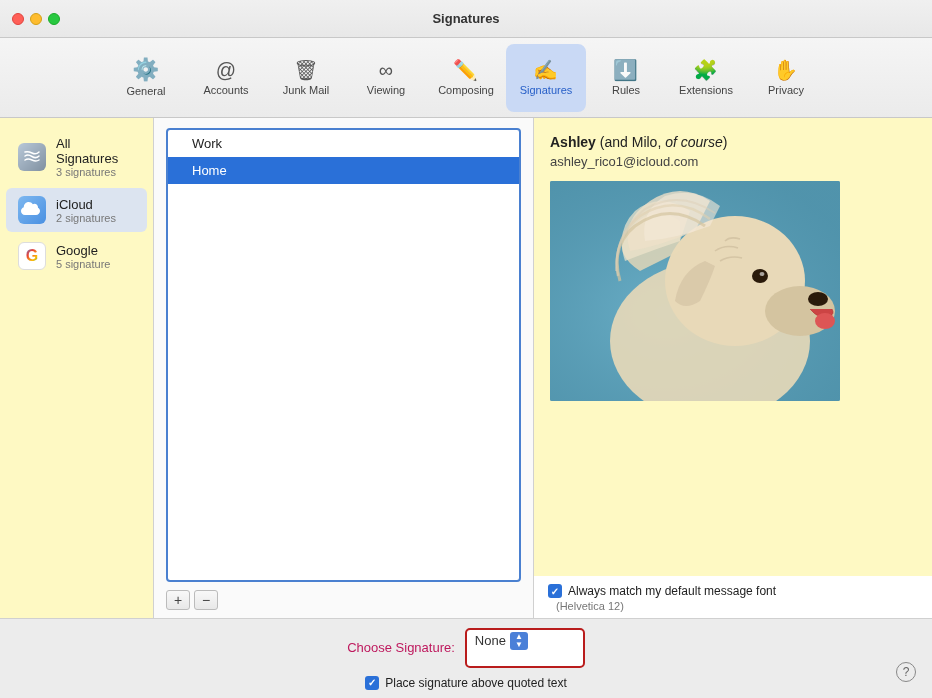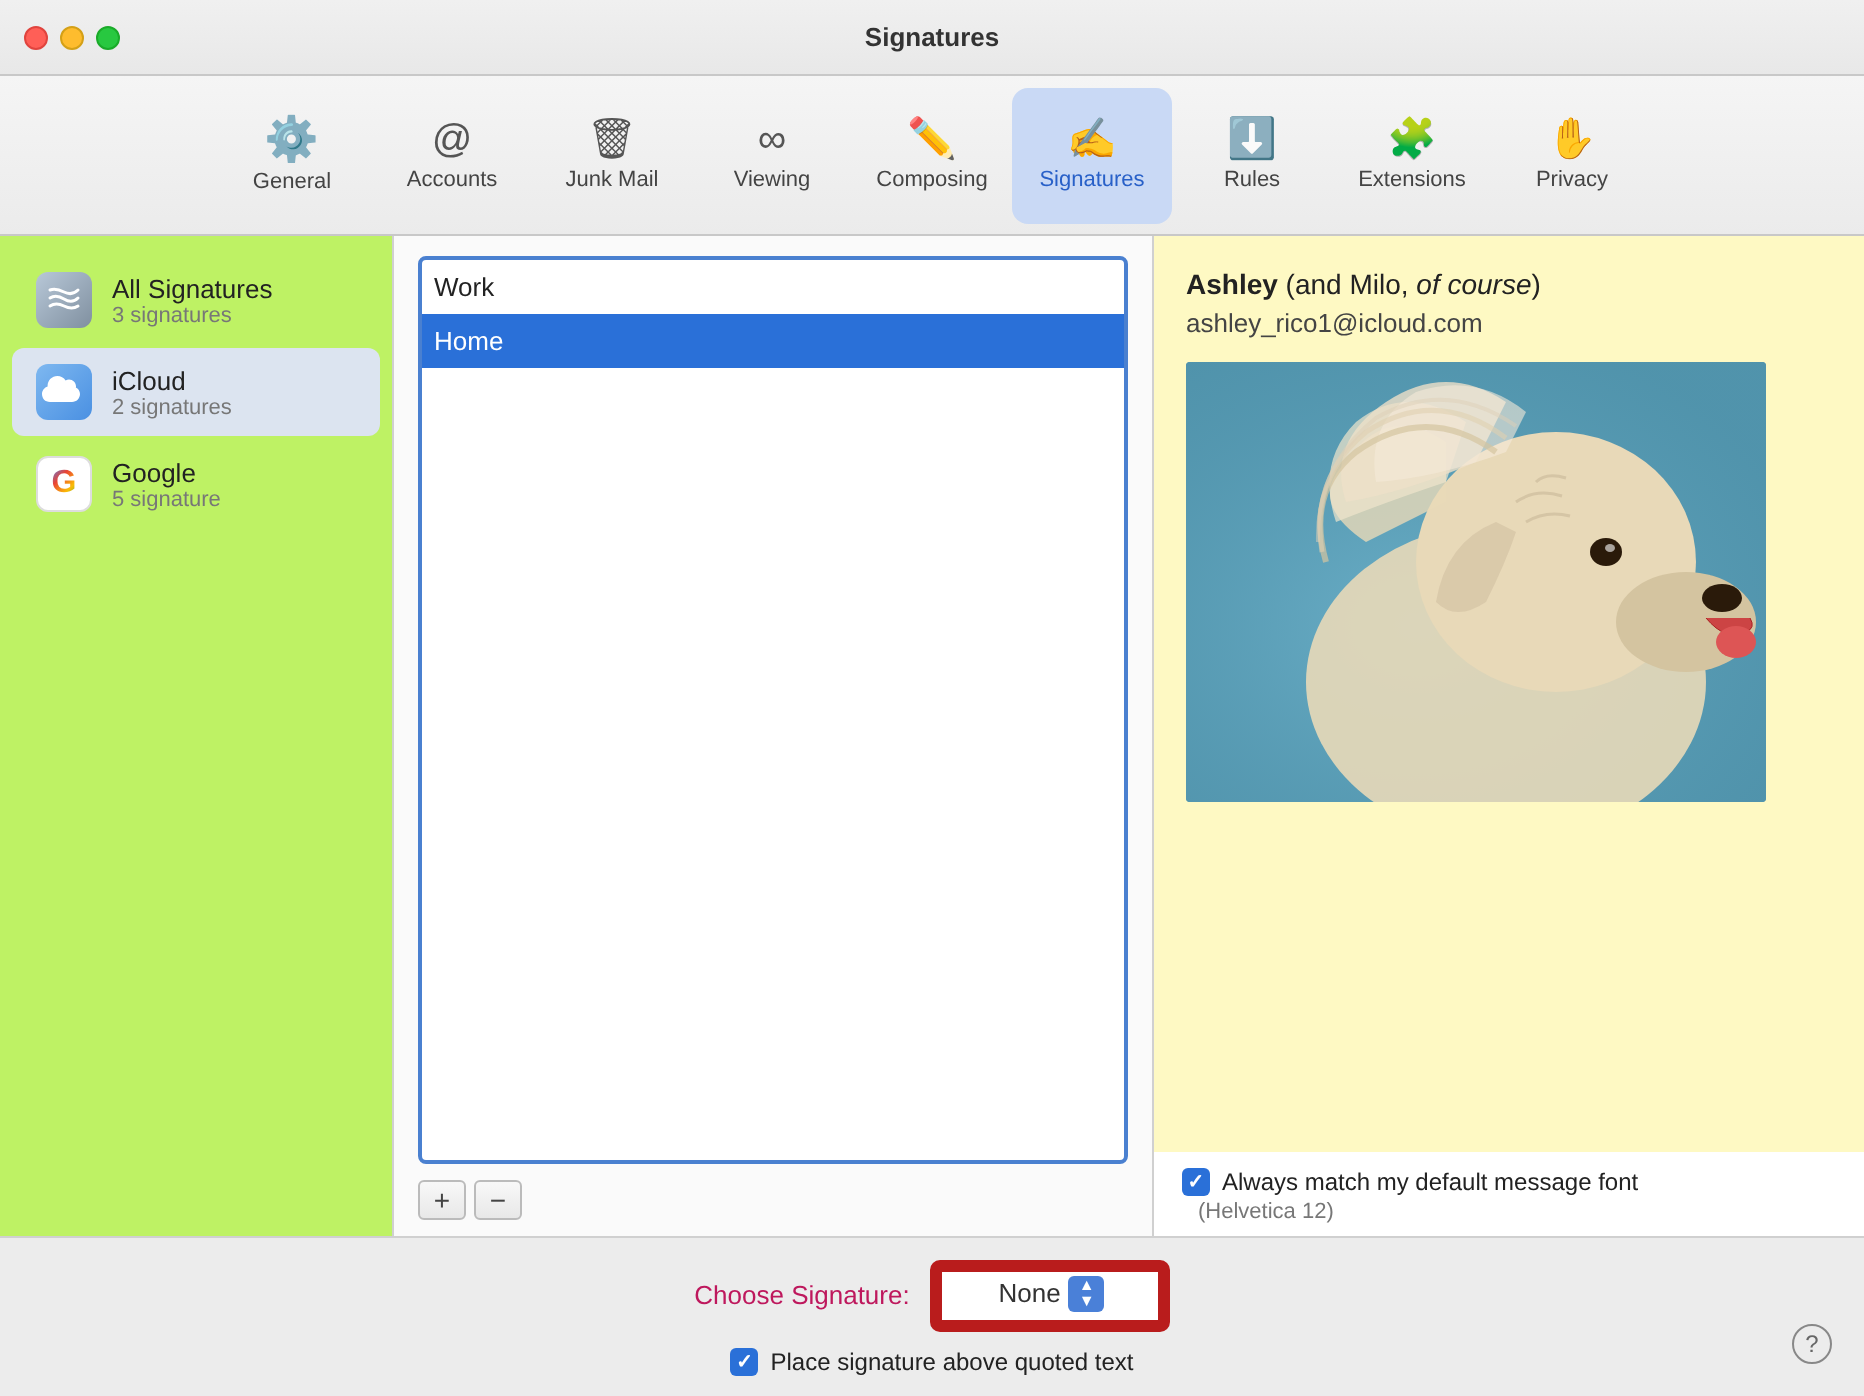--- a/index.html
+++ b/index.html
@@ -96,22 +96,22 @@
       height: calc(698px - 38px - 80px);
     }
     .content-area {
       display: flex;
       flex: 1;
       overflow: hidden;
     }
 
     
     .sidebar {
-      width: 197px;
-      background: #bef264;
+      width: 154px;
+      background: #fef9c3;
       border-right: 1px solid #d0d0d0;
       padding-top: 8px;
       overflow-y: auto;
     }
     .sidebar-item {
       display: flex;
       align-items: center;
       padding: 8px 12px;
       gap: 10px;
       cursor: pointer;
@@ -168,21 +168,21 @@
     }
     .signatures-list {
       flex: 1;
       overflow-y: auto;
       border: 2px solid #4a80d0;
       margin: 10px 12px 0 12px;
       border-radius: 4px;
       background: white;
     }
     .sig-list-item {
-      padding: 6px 6px;
+      padding: 6px 24px;
       font-size: 13px;
       color: #222;
       cursor: pointer;
     }
     .sig-list-item.selected {
       background: #2a70d8;
       color: white;
     }
     .signatures-toolbar {
       display: flex;
@@ -296,28 +296,28 @@
     }
     .choose-sig-label {
       font-size: 13px;
       color: #be185d;
     }
     .choose-sig-select {
       display: flex;
       align-items: center;
       gap: 4px;
       background: white;
-      border: 6px solid #b91c1c;
+      border: 2px solid #b91c1c;
       border-radius: 5px;
-      padding: 2px 6px 4px 8px;
+      padding: 2px 6px 16px 8px;
       font-size: 13px;
       color: #333;
       cursor: pointer;
       min-width: 120px;
-      justify-content: center;
+      justify-content: flex-start;
     }
     .select-arrow {
       width: 18px;
       height: 18px;
       background: #4a80d8;
       border-radius: 3px;
       display: flex;
       align-items: center;
       justify-content: center;
       color: white;

